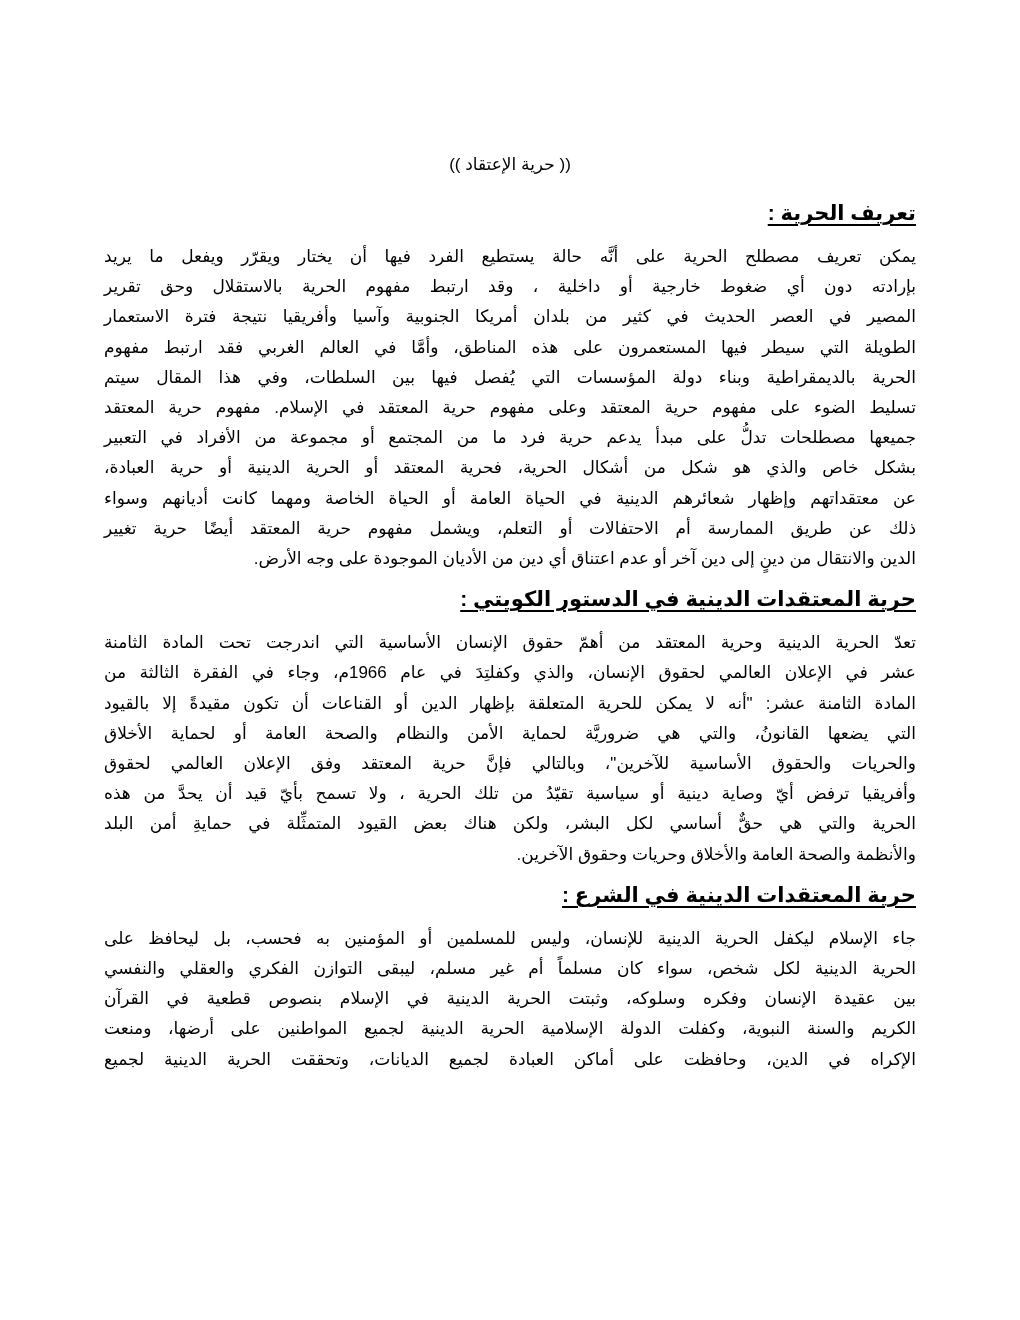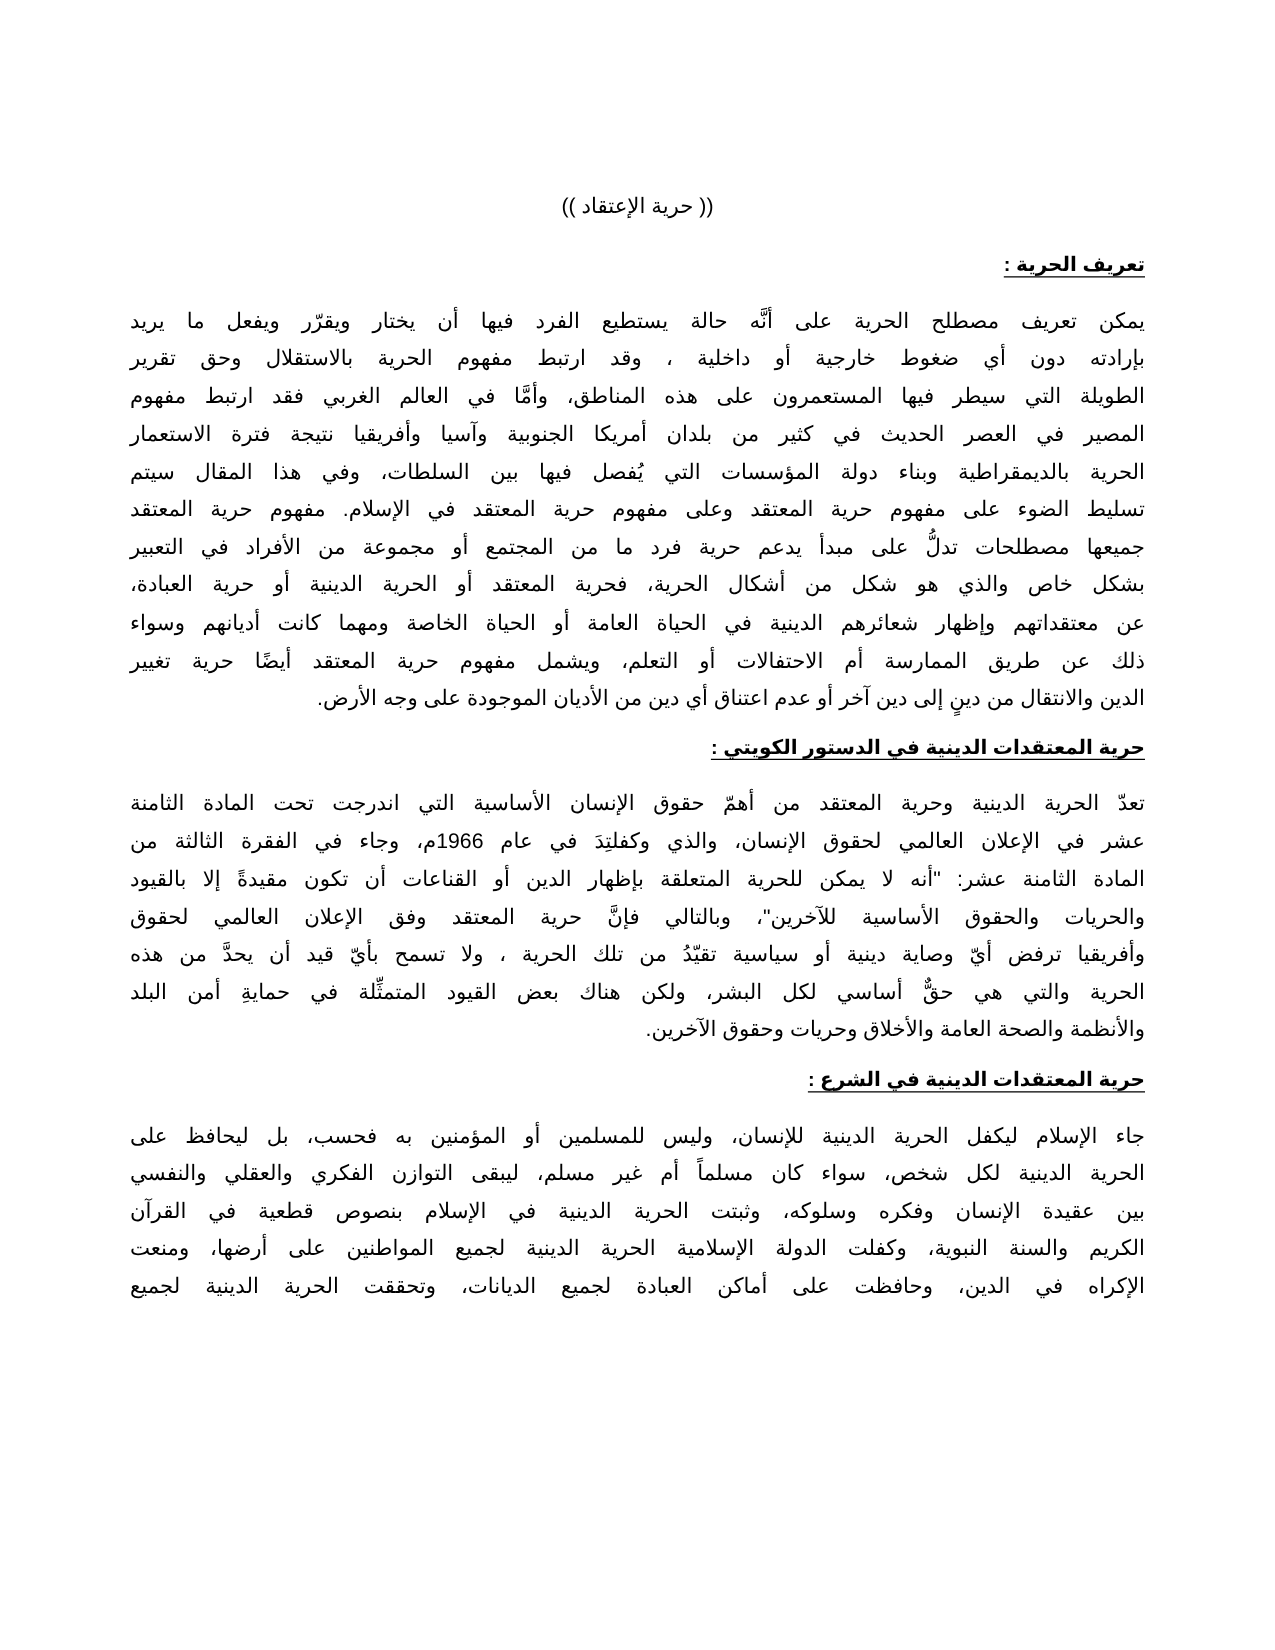--- a/index.html
+++ b/index.html
@@ -23,21 +23,21 @@
     direction: rtl;
   }
   .doc-title {
     text-align: center;
     font-size: 17px;
     line-height: 30px;
     margin: 0 0 18px 0;
     font-weight: normal;
   }
   .section-heading {
-    font-size: 16px;
+    font-size: 21px;
     font-weight: bold;
     text-decoration: underline;
     text-underline-offset: 4px;
     line-height: 30px;
     margin: 0 0 14px 0;
     text-align: right;
   }
   .para {
     font-size: 17px;
     line-height: 30.2px;
@@ -61,36 +61,37 @@
 </head>
 <body>
 
 <div class="page">
   <div class="doc-title">(( حرية الإعتقاد  ))</div>
 
   <div class="section-heading s1-head">تعريف الحرية :</div>
   <div class="para">
     <span class="line">يمكن تعريف مصطلح الحرية على أنَّه حالة يستطيع الفرد فيها أن يختار ويقرّر ويفعل ما يريد</span>
     <span class="line">بإرادته دون أي ضغوط خارجية أو داخلية ، وقد ارتبط مفهوم الحرية بالاستقلال وحق تقرير</span>
+    <span class="line">المصير في العصر الحديث في كثير من بلدان أمريكا الجنوبية وآسيا وأفريقيا نتيجة فترة الاستعمار</span>
     <span class="line">الطويلة التي سيطر فيها المستعمرون على هذه المناطق، وأمَّا في العالم الغربي فقد ارتبط مفهوم</span>
-    <span class="line">المصير في العصر الحديث في كثير من بلدان أمريكا الجنوبية وآسيا وأفريقيا نتيجة فترة الاستعمار</span>
     <span class="line">الحرية بالديمقراطية وبناء دولة المؤسسات التي يُفصل فيها بين السلطات، وفي هذا المقال سيتم</span>
     <span class="line">تسليط الضوء على مفهوم حرية المعتقد وعلى مفهوم حرية المعتقد في الإسلام. مفهوم حرية المعتقد</span>
     <span class="line">جميعها مصطلحات تدلُّ على مبدأ يدعم حرية فرد ما من المجتمع أو مجموعة من الأفراد في التعبير</span>
     <span class="line">بشكل خاص والذي هو شكل من أشكال الحرية، فحرية المعتقد أو الحرية الدينية أو حرية العبادة،</span>
     <span class="line">عن معتقداتهم وإظهار شعائرهم الدينية في الحياة العامة أو الحياة الخاصة ومهما كانت أديانهم وسواء</span>
     <span class="line">ذلك عن طريق الممارسة أم الاحتفالات أو التعلم، ويشمل مفهوم حرية المعتقد أيضًا حرية تغيير</span>
     <span class="line last">الدين والانتقال من دينٍ إلى دين آخر أو عدم اعتناق أي دين من الأديان الموجودة على وجه الأرض.</span>
   </div>
 
   <div class="section-heading s2-head">حرية المعتقدات الدينية في الدستور الكويتي :</div>
   <div class="para">
     <span class="line">تعدّ الحرية الدينية وحرية المعتقد من أهمّ حقوق الإنسان الأساسية التي اندرجت تحت المادة الثامنة</span>
     <span class="line">عشر في الإعلان العالمي لحقوق الإنسان، والذي وكفلتِدَ في عام 1966م، وجاء في الفقرة الثالثة من</span>
     <span class="line">المادة الثامنة عشر: "أنه لا يمكن للحرية المتعلقة بإظهار الدين أو القناعات أن تكون مقيدةً إلا بالقيود</span>
+    <span class="line">التي يضعها القانونُ، والتي هي ضروريَّة لحماية الأمن والنظام والصحة العامة أو لحماية الأخلاق</span>
     <span class="line">والحريات والحقوق الأساسية للآخرين"، وبالتالي فإنَّ حرية المعتقد وفق الإعلان العالمي لحقوق</span>
     <span class="line">وأفريقيا ترفض أيّ وصاية دينية أو سياسية تقيّدُ من تلك الحرية ، ولا تسمح بأيّ قيد أن يحدَّ من هذه</span>
     <span class="line">الحرية والتي هي حقٌّ أساسي لكل البشر، ولكن هناك بعض القيود المتمثِّلة في حمايةِ أمن البلد</span>
     <span class="line last">والأنظمة والصحة العامة والأخلاق وحريات وحقوق الآخرين.</span>
   </div>
 
   <div class="section-heading s3-head">حرية المعتقدات الدينية في الشرع :</div>
   <div class="para">
     <span class="line">جاء الإسلام ليكفل الحرية الدينية للإنسان، وليس للمسلمين أو المؤمنين به فحسب، بل ليحافظ على</span>
     <span class="line">الحرية الدينية لكل شخص، سواء كان مسلماً أم غير مسلم، ليبقى التوازن الفكري والعقلي والنفسي</span>

